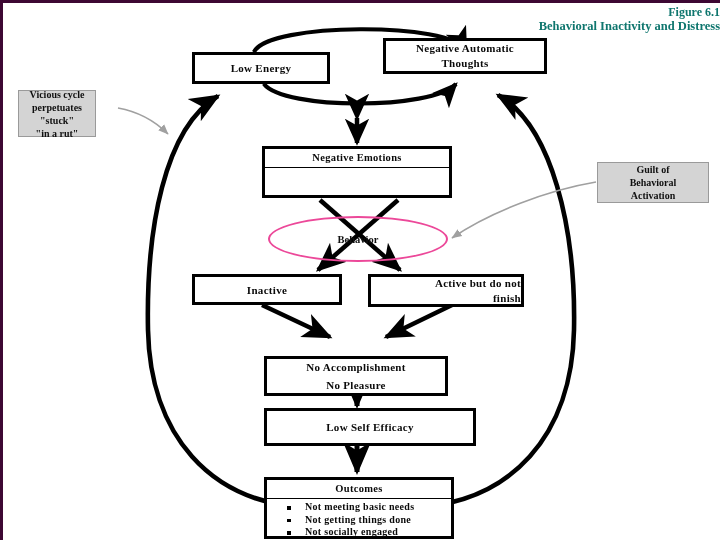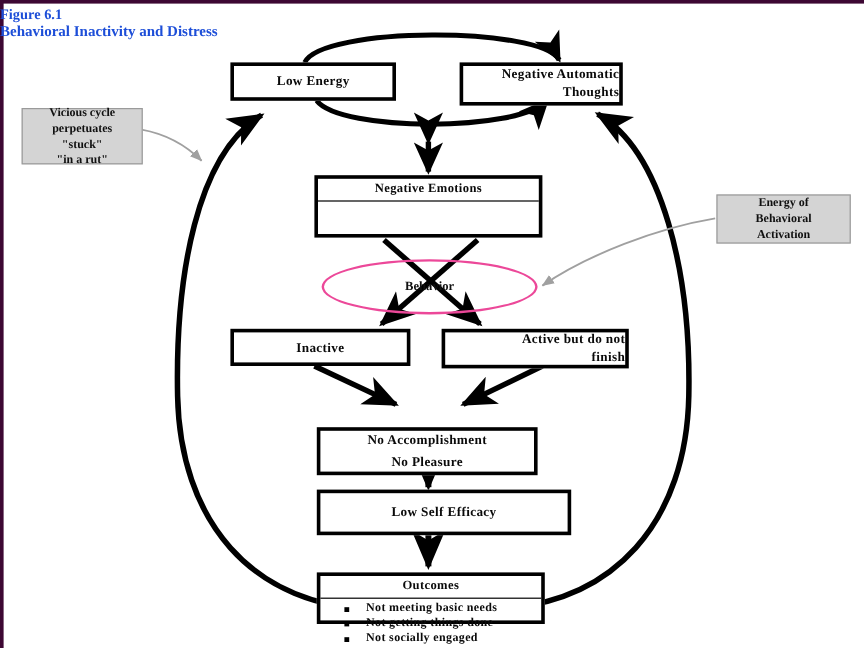--- a/index.html
+++ b/index.html
@@ -85,23 +85,23 @@
     align-items:center;justify-content:center;
     text-align:center;
     font-weight:bold;
     font-size:10px;line-height:13px;
     color:#101010;
   }
 
   .fig-title{
     position:absolute;
     left:0;right:0;top:5px;
-    text-align:left;
+    text-align:right;
     font-weight:bold;
-    color:#1d4ed8;
+    color:#0f766e;
   }
   .fig-title .l1{font-size:12px;line-height:14px;}
   .fig-title .l2{font-size:12.5px;line-height:15px;}
 </style>
 </head>
 <body>
 
 <div id="stage">
 
   <div id="frame-top"></div>
@@ -148,21 +148,21 @@
 
     <path d="M118,108 C140,112 156,122 168,134" fill="none" stroke="#a0a0a0" stroke-width="1.6" marker-end="url(#ahgray)"></path>
 
     <path d="M596,182 C548,190 490,212 452,238" fill="none" stroke="#a0a0a0" stroke-width="1.6" marker-end="url(#ahgray)"></path>
   </svg>
 
   <div class="node" style="left:192px;top:52px;width:138px;height:32px;">
     <div class="ttl">Low Energy</div>
   </div>
 
-  <div class="node two-line" style="left:383px;top:52px;width:136px;height:36px;align-items:flex-end;">
+  <div class="node two-line" style="left:383px;top:38px;width:164px;height:36px;">
     <div class="ttl">Negative Automatic</div>
     <div class="ttl">Thoughts</div>
   </div>
 
   <div class="node listbox" style="left:262px;top:146px;width:190px;height:52px;">
     <div class="hdr">Negative Emotions</div>
   </div>
 
   <div class="ellipse-node" style="left:268px;top:216px;width:180px;height:46px;">
     <span>Behavior</span>
@@ -179,35 +179,35 @@
 
   <div class="node" style="left:264px;top:356px;width:184px;height:40px;">
     <div class="ttl">No Accomplishment</div>
     <div class="ttl" style="margin-top:4px;">No Pleasure</div>
   </div>
 
   <div class="node" style="left:264px;top:408px;width:212px;height:38px;">
     <div class="ttl">Low Self Efficacy</div>
   </div>
 
-  <div class="node listbox" style="left:264px;top:477px;width:190px;height:43px;">
+  <div class="node listbox" style="left:264px;top:477px;width:190px;height:62px;">
     <div class="hdr">Outcomes</div>
     <ul>
       <li>Not meeting basic needs</li>
       <li>Not getting things done</li>
       <li>Not socially engaged</li>
     </ul>
   </div>
 
-  <div class="callout" style="left:18px;top:90px;width:101px;height:47px;">
+  <div class="callout" style="left:18px;top:90px;width:78px;height:47px;">
     <div>Vicious cycle</div>
     <div>perpetuates</div>
     <div>"stuck"</div>
     <div>"in a rut"</div>
   </div>
 
   <div class="callout" style="left:597px;top:162px;width:112px;height:41px;">
-    <div>Energy of</div>
+    <div>Guilt of</div>
     <div>Behavioral</div>
     <div>Activation</div>
   </div>
 
 </div>
 
 </body></html>

